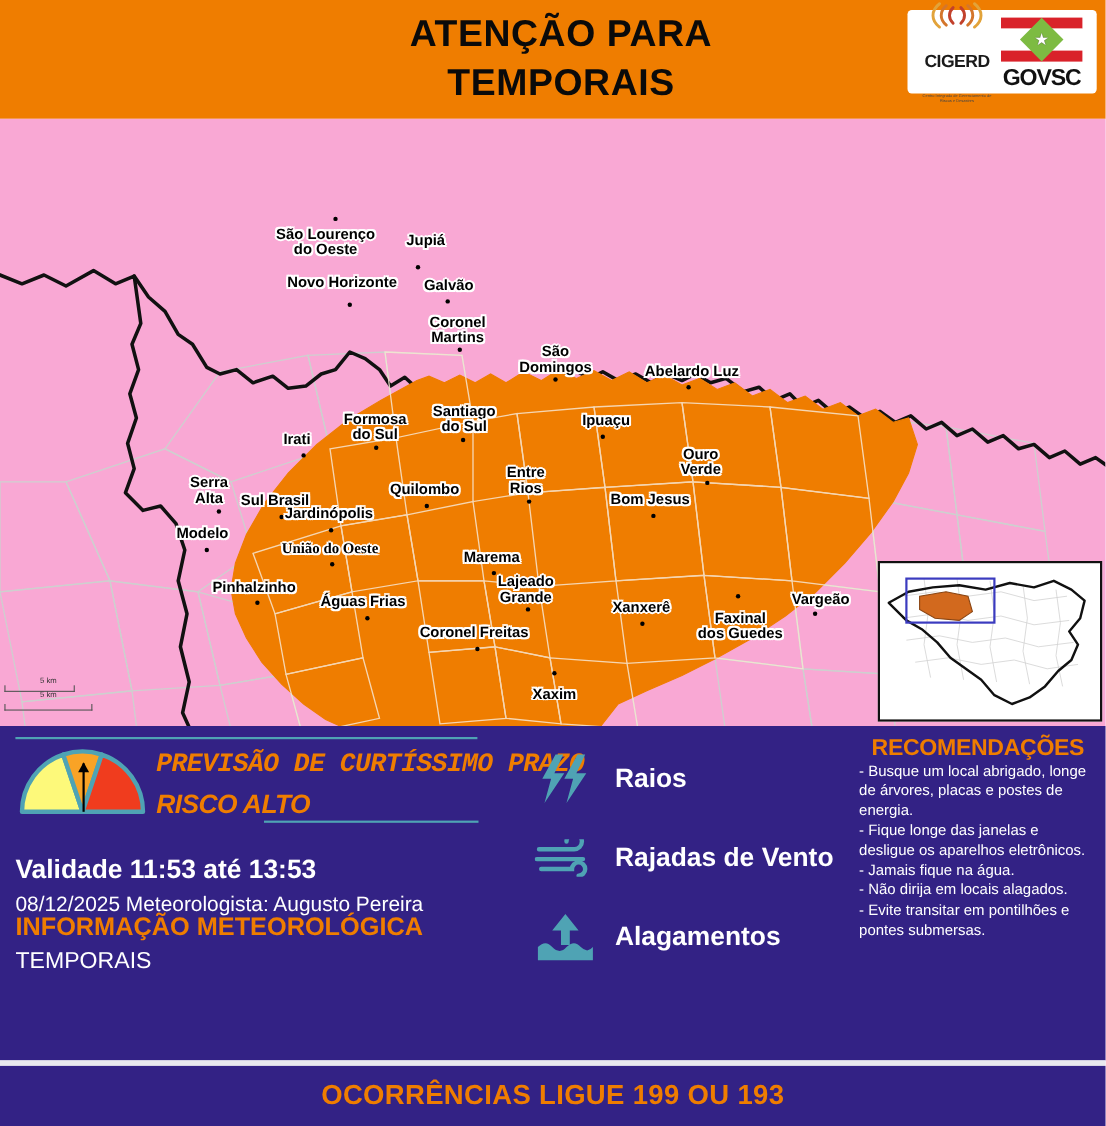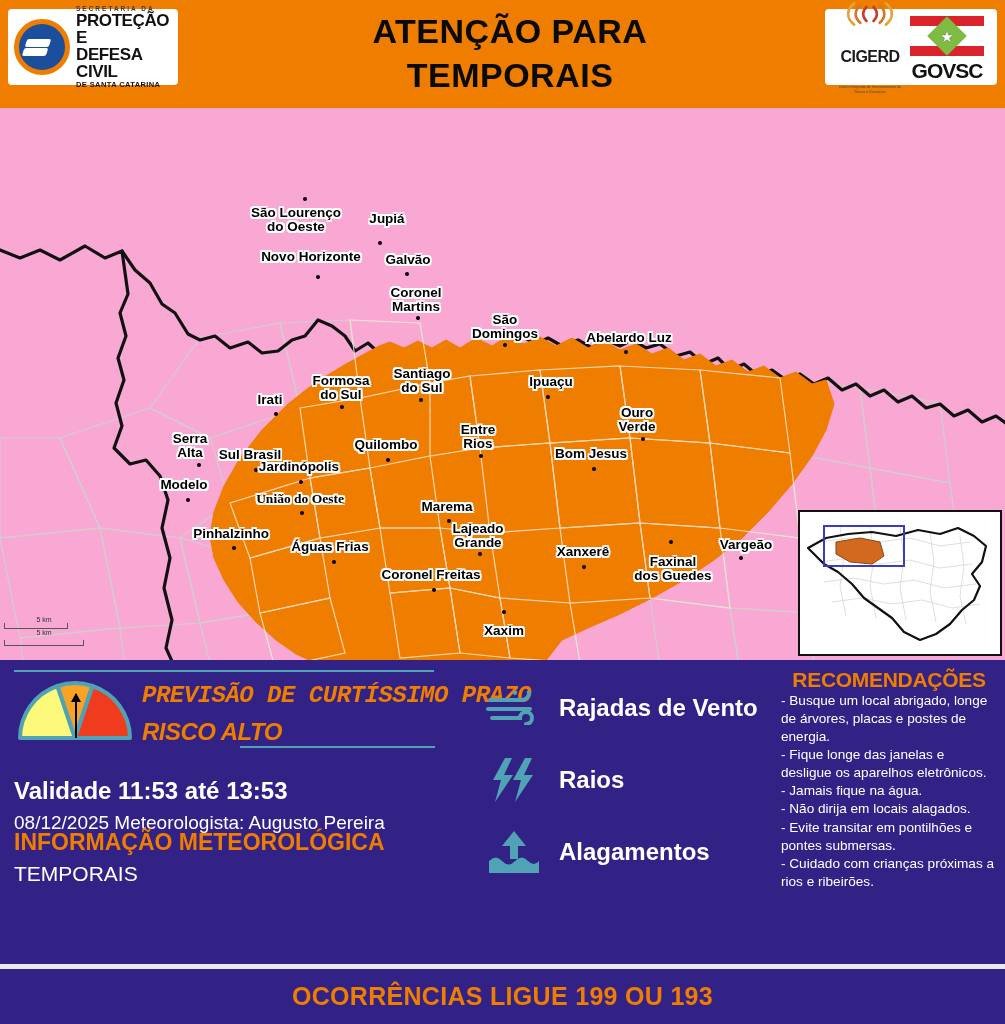--- a/index.html
+++ b/index.html
@@ -89,29 +89,20 @@
           display:flex;align-items:center;justify-content:center;}
   .footer span{font-size:25px;font-weight:bold;color:#ef7d00;letter-spacing:0.3px;}
 </style>
 </head>
 <body>
 
 <div id="app">
 
   <div class="header">
 
-    <div class="logo-left">
-      <div class="pdc-mark"></div>
-      <div class="pdc-txt">
-        <div class="pdc-t1">SECRETARIA DA</div>
-        <div class="pdc-t2">PROTEÇÃO E</div>
-        <div class="pdc-t3">DEFESA CIVIL</div>
-        <div class="pdc-t4">DE SANTA CATARINA</div>
-      </div>
-    </div>
 
     <div class="title-wrap">
       <div>ATENÇÃO PARA</div>
       <div>TEMPORAIS</div>
     </div>
 
     <div class="logo-right">
       <div class="cigerd">
         <svg class="cig-wave" viewBox="0 0 60 34">
           <g fill="none" stroke-linecap="round">
@@ -364,59 +355,58 @@
   <div class="prev">PREVISÃO DE CURTÍSSIMO PRAZO</div>
   <div class="risco">RISCO ALTO</div>
   <div class="valid">Validade 11:53 até 13:53</div>
   <div class="meteo">08/12/2025 Meteorologista: Augusto Pereira</div>
   <div class="infoh">INFORMAÇÃO METEOROLÓGICA</div>
   <div class="infov">TEMPORAIS</div>
 
   <div class="hazards" id="hazard-list">
       <div class="haz">
         <div class="haz-ico">
+          <svg width="50" height="46" viewBox="0 0 50 46">
+            <path d="M16 1 L4 23 L12 23 L6 45 L24 18 L15 18 L23 1 Z" fill="#4fa3b4"></path>
+            <path d="M36 1 L24 23 L32 23 L26 45 L44 18 L35 18 L43 1 Z" fill="#4fa3b4"></path>
+          </svg>
+        </div>
+        <div class="haz-lb">Raios</div>
+      </div>
+      <div class="haz">
+        <div class="haz-ico">
           <svg width="56" height="34" viewBox="0 0 56 34">
             <g fill="none" stroke="#4fa3b4" stroke-width="4" stroke-linecap="round">
               <path d="M4 9 H36 a7 7 0 1 0 -7 -7"></path>
               <path d="M2 18 H44"></path>
               <path d="M6 27 H34 a6 6 0 1 1 6 6"></path>
             </g>
           </svg>
         </div>
         <div class="haz-lb">Rajadas de Vento</div>
-      </div>
-      <div class="haz">
-        <div class="haz-ico">
-          <svg width="50" height="46" viewBox="0 0 50 46">
-            <path d="M16 1 L4 23 L12 23 L6 45 L24 18 L15 18 L23 1 Z" fill="#4fa3b4"></path>
-            <path d="M36 1 L24 23 L32 23 L26 45 L44 18 L35 18 L43 1 Z" fill="#4fa3b4"></path>
-          </svg>
-        </div>
-        <div class="haz-lb">Raios</div>
       </div>
       <div class="haz">
         <div class="haz-ico">
           <svg width="54" height="46" viewBox="0 0 54 46">
             <path d="M27 2 L39 17 H31 V30 H23 V17 H15 Z" fill="#4fa3b4"></path>
             <path d="M2 32 q7 -7 13 0 q7 7 13 0 q7 -7 13 0 q6 6 11 0 V44 H2 Z" fill="#4fa3b4"></path>
           </svg>
         </div>
         <div class="haz-lb">Alagamentos</div>
       </div>
     </div>
 
   <div class="recs">
     <h3>RECOMENDAÇÕES</h3>
     <div id="rec-list">
         <p>- Busque um local abrigado, longe de árvores, placas e postes de energia.</p>
         <p>- Fique longe das janelas e desligue os aparelhos eletrônicos.</p>
         <p>- Jamais fique na água.</p>
         <p>- Não dirija em locais alagados.</p>
         <p>- Evite transitar em pontilhões e pontes submersas.</p>
-        <p>- Cuidado com crianças próximas a rios e ribeirões.</p>
       </div>
   </div>
 
   <div class="fsep"></div>
   <div class="footer">
     <span>OCORRÊNCIAS LIGUE 199 OU 193</span>
   </div>
 </div>
 
 </body></html>

